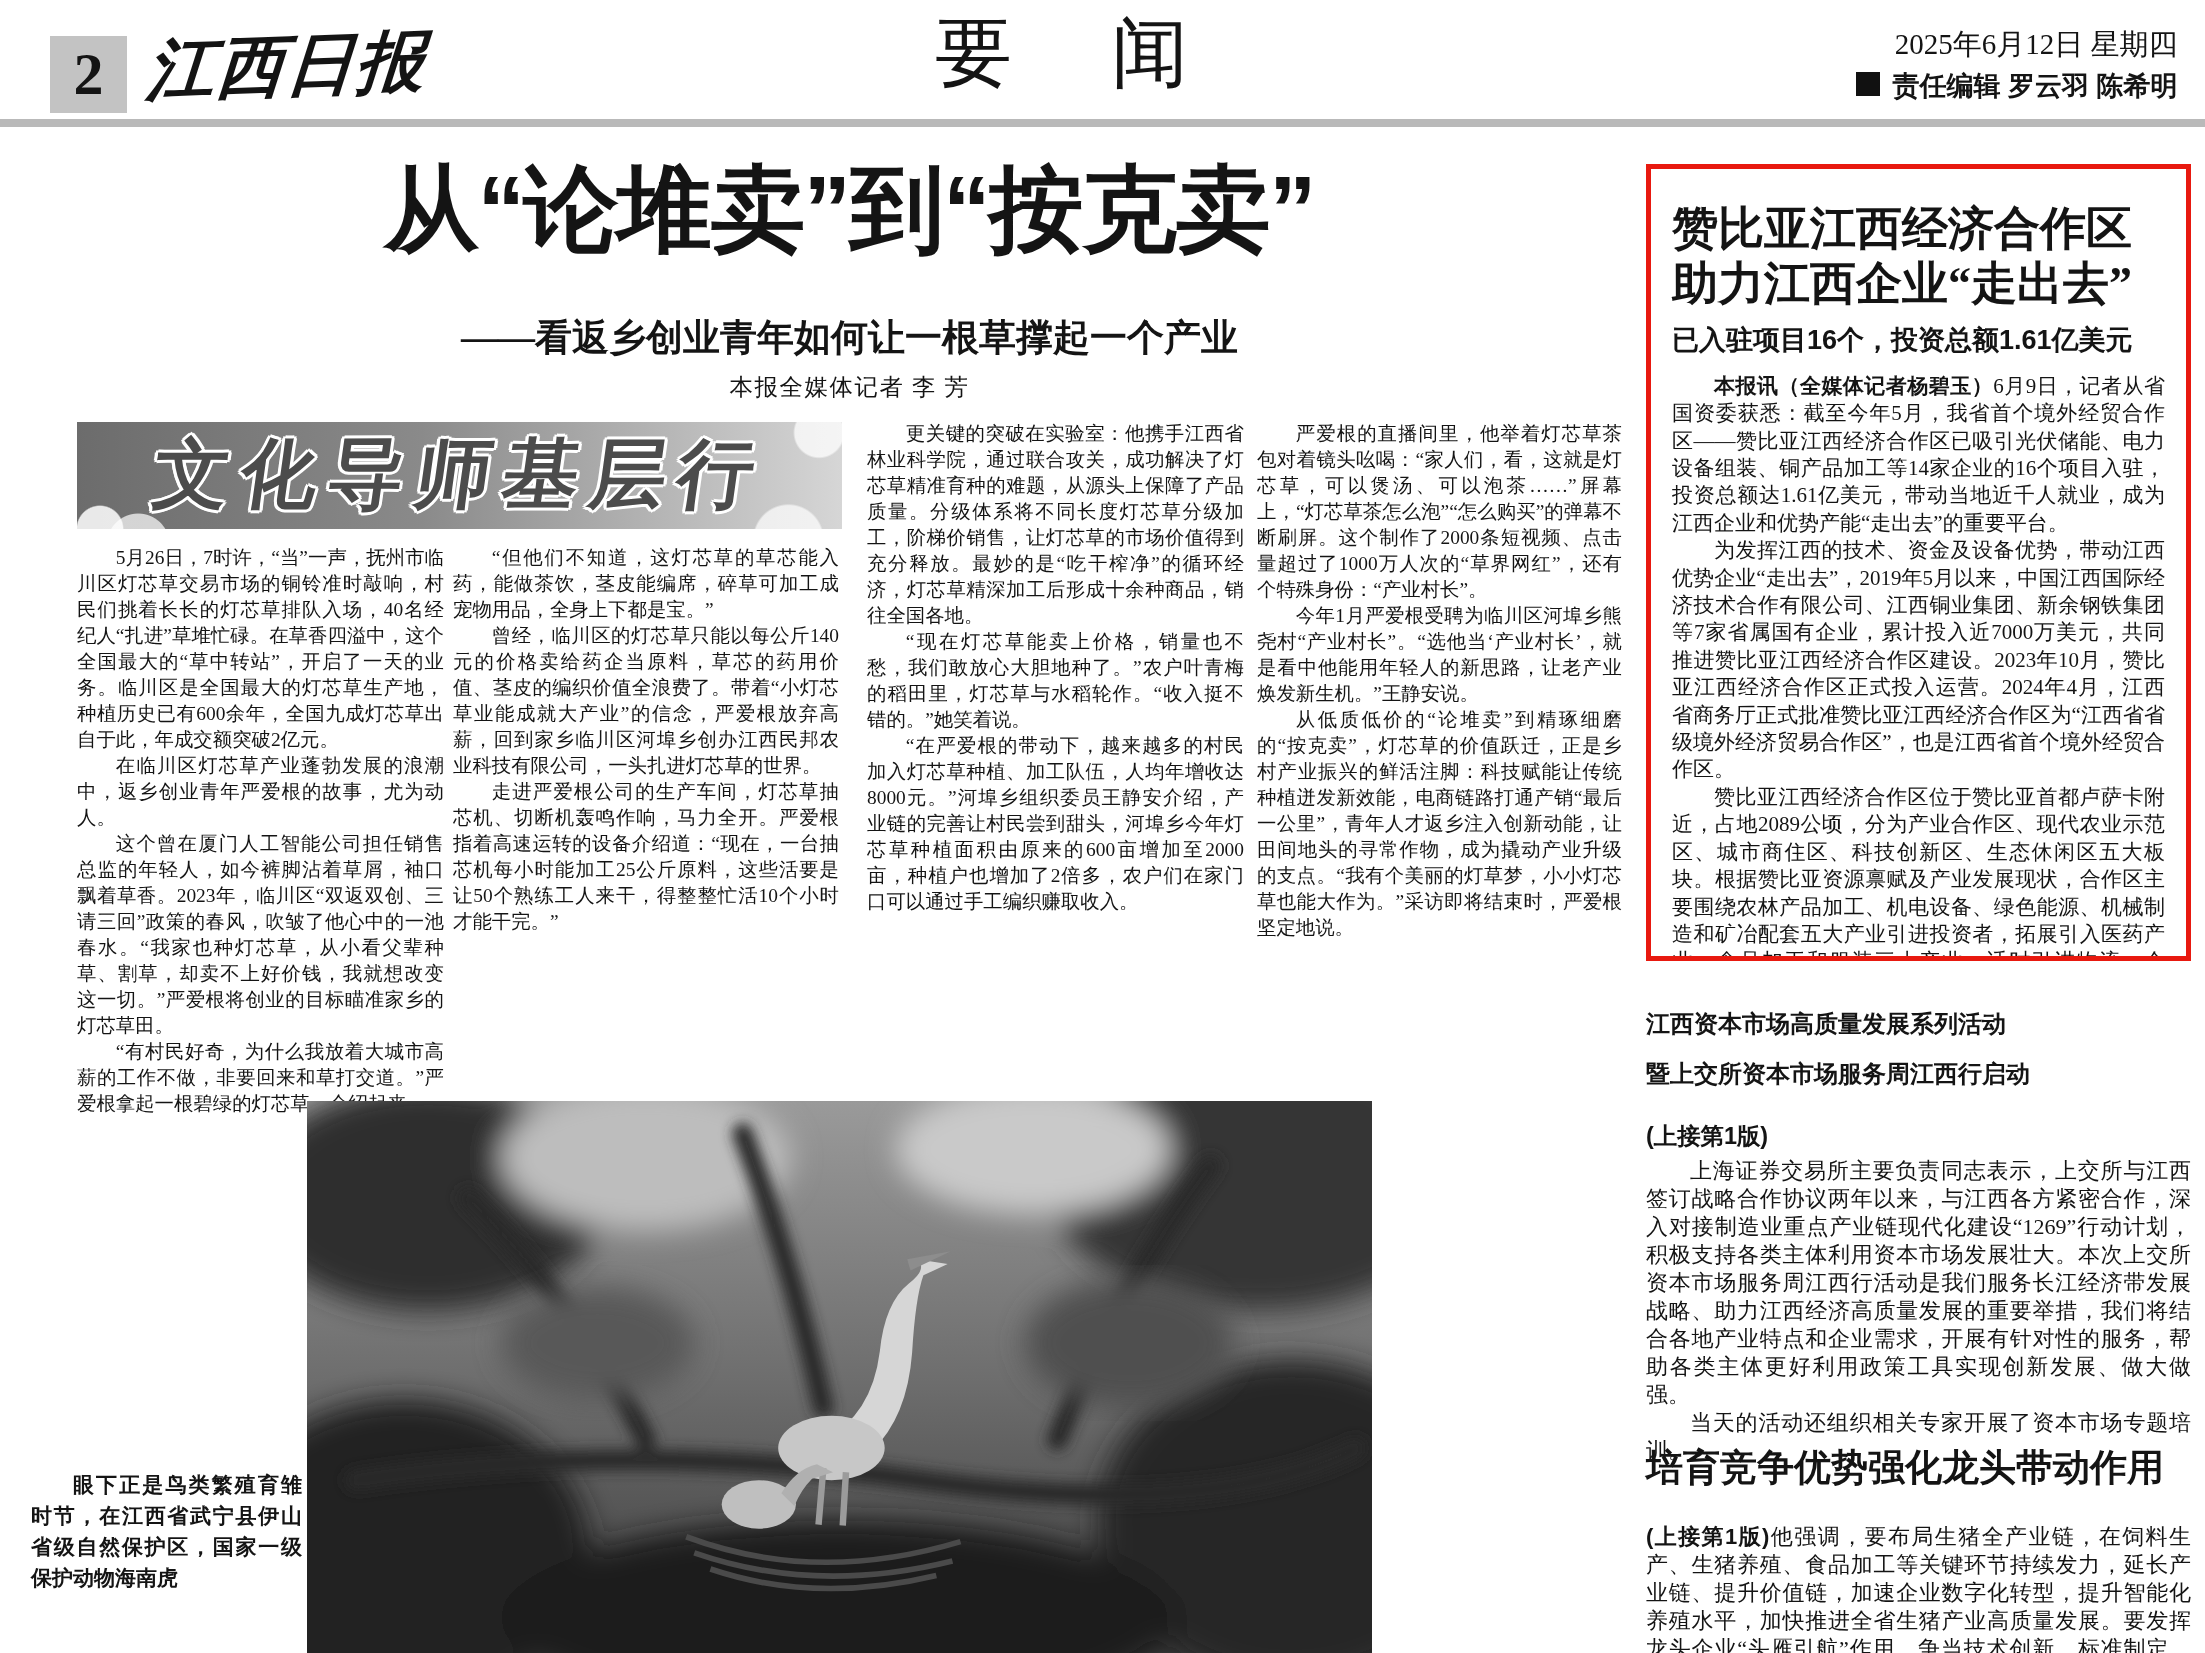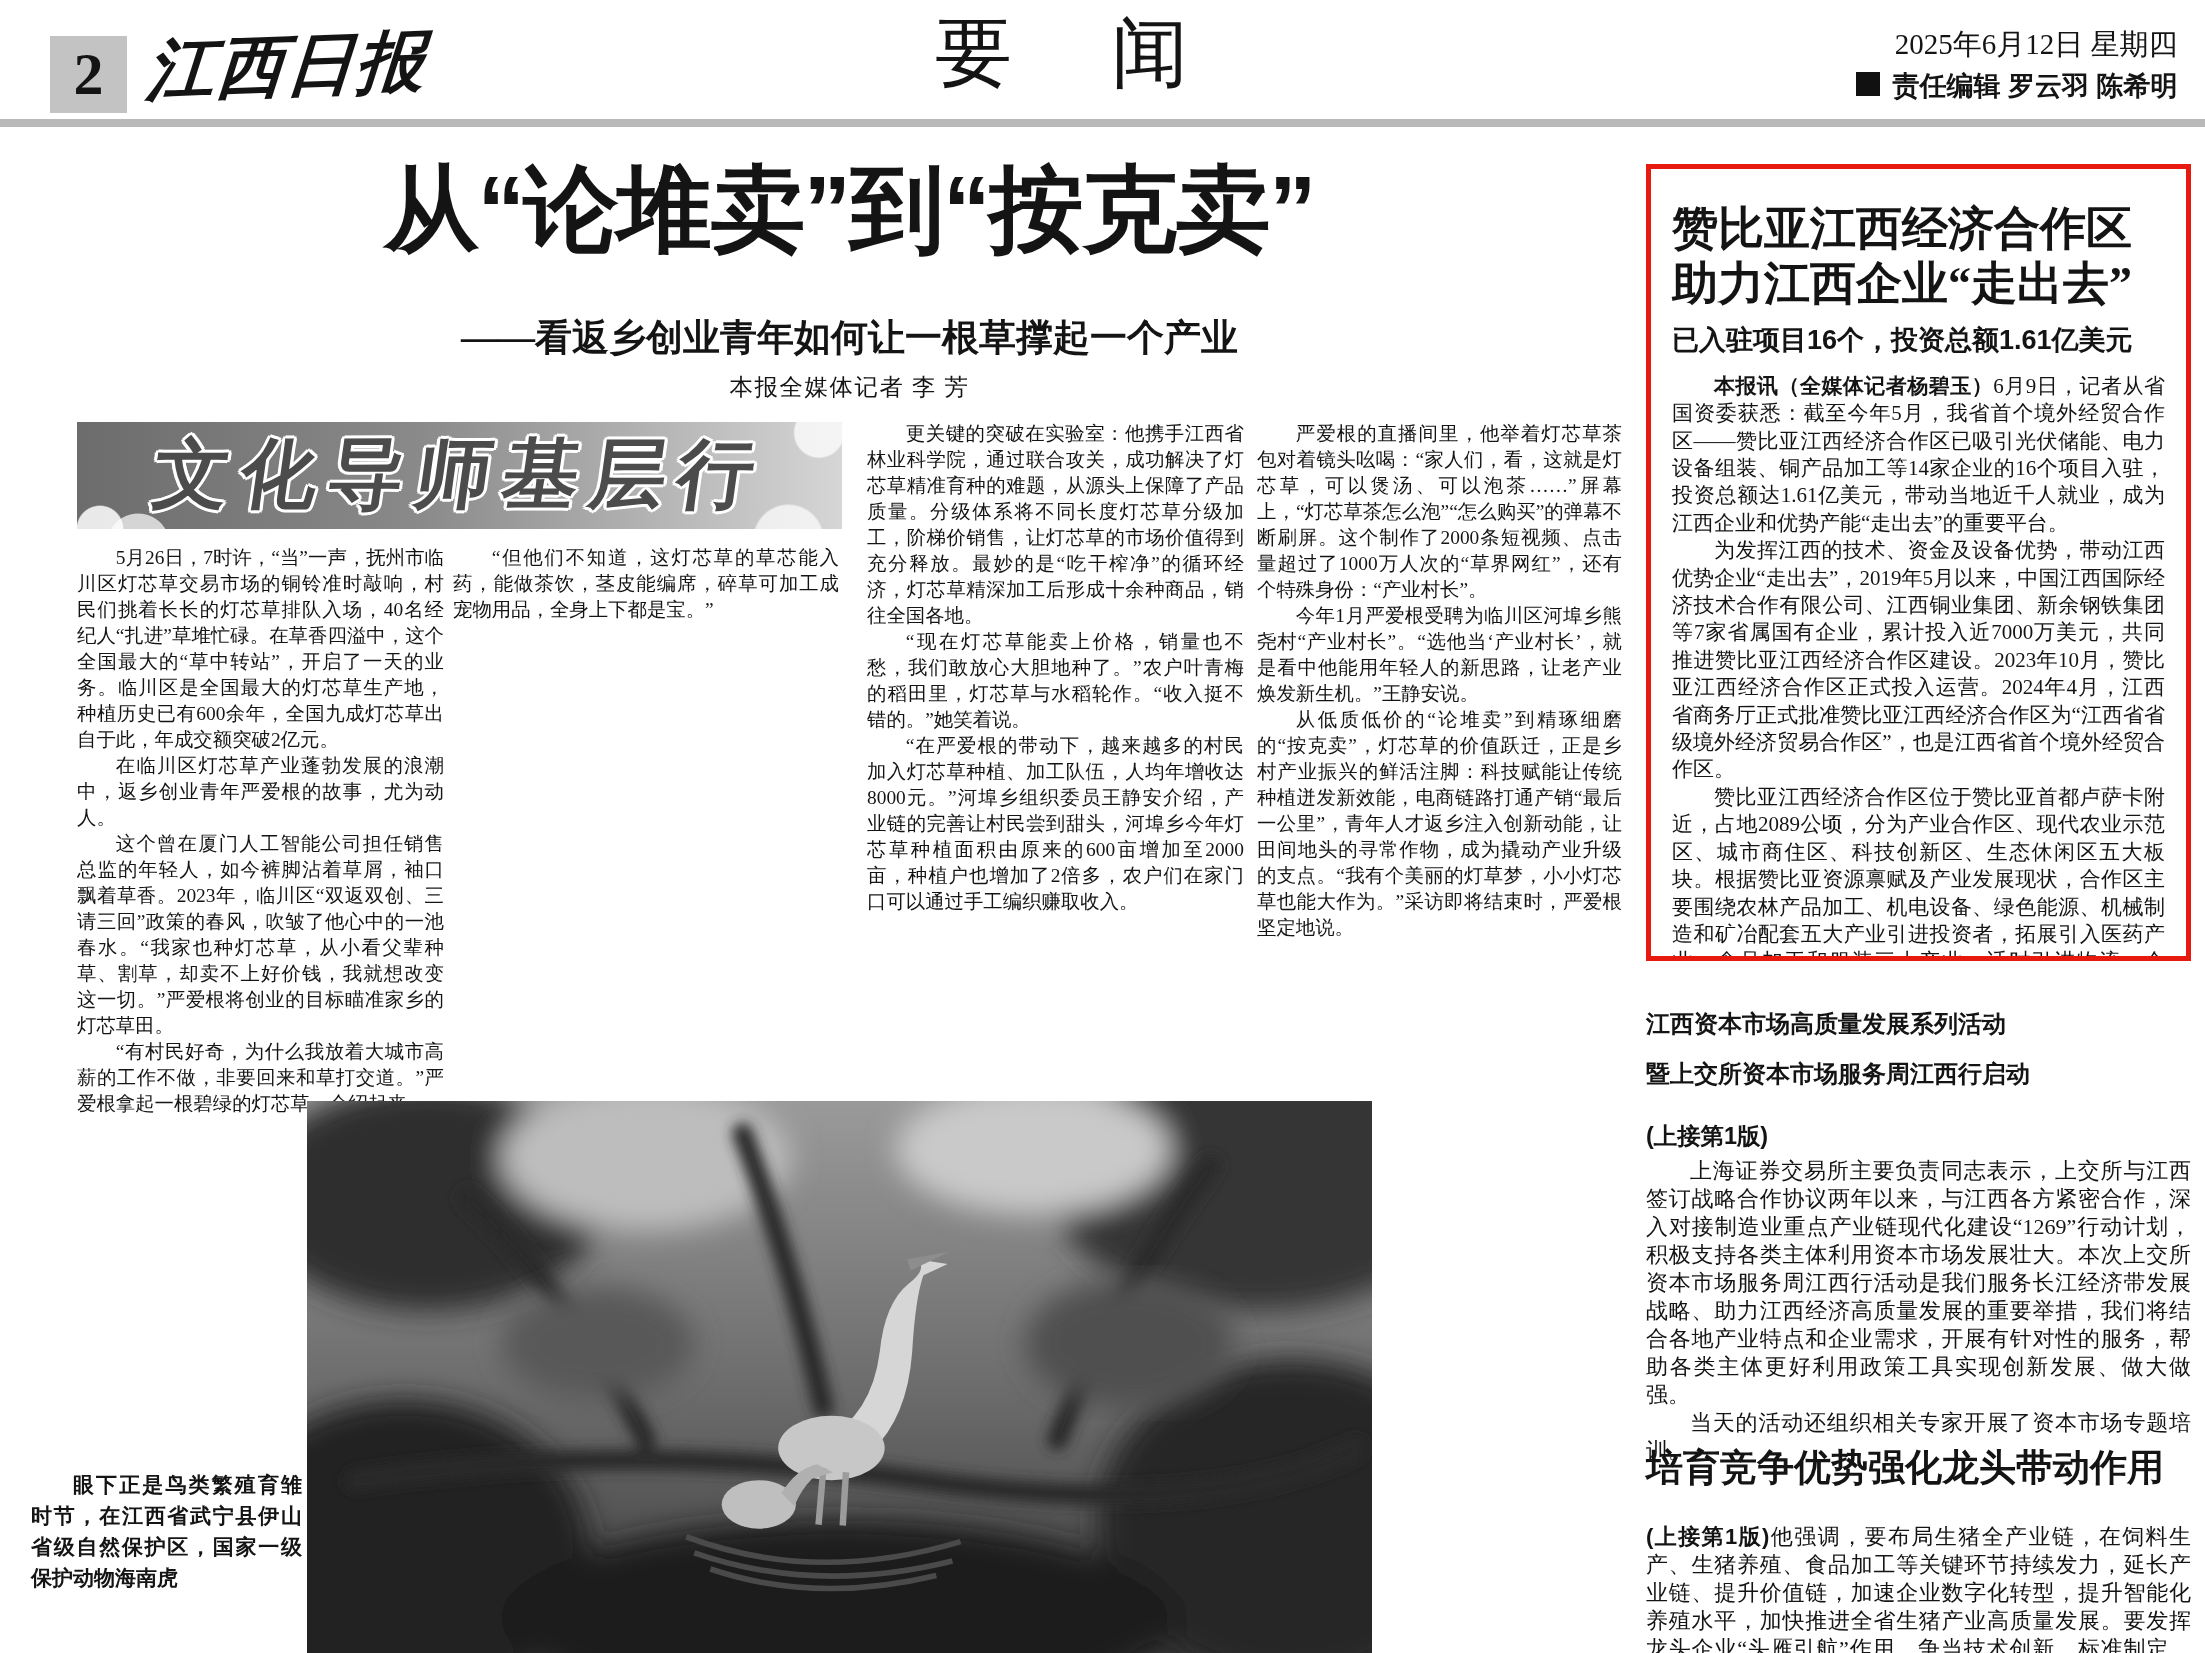--- a/index.html
+++ b/index.html
@@ -142,20 +142,22 @@
 </div>
 
 <div class="col col1">
     <p>5月26日，7时许，“当”一声，抚州市临川区灯芯草交易市场的铜铃准时敲响，村民们挑着长长的灯芯草排队入场，40名经纪人“扎进”草堆忙碌。在草香四溢中，这个全国最大的“草中转站”，开启了一天的业务。临川区是全国最大的灯芯草生产地，种植历史已有600余年，全国九成灯芯草出自于此，年成交额突破2亿元。</p>
     <p>在临川区灯芯草产业蓬勃发展的浪潮中，返乡创业青年严爱根的故事，尤为动人。</p>
     <p>这个曾在厦门人工智能公司担任销售总监的年轻人，如今裤脚沾着草屑，袖口飘着草香。2023年，临川区“双返双创、三请三回”政策的春风，吹皱了他心中的一池春水。“我家也种灯芯草，从小看父辈种草、割草，却卖不上好价钱，我就想改变这一切。”严爱根将创业的目标瞄准家乡的灯芯草田。</p>
     <p>“有村民好奇，为什么我放着大城市高薪的工作不做，非要回来和草打交道。”严爱根拿起一根碧绿的灯芯草，介绍起来。</p>
   </div>
 <div class="col col2">
     <p>“但他们不知道，这灯芯草的草芯能入药，能做茶饮，茎皮能编席，碎草可加工成宠物用品，全身上下都是宝。”</p>
+    <p>曾经，临川区的灯芯草只能以每公斤140元的价格卖给药企当原料，草芯的药用价值、茎皮的编织价值全浪费了。带着“小灯芯草业能成就大产业”的信念，严爱根放弃高薪，回到家乡临川区河埠乡创办江西民邦农业科技有限公司，一头扎进灯芯草的世界。</p>
+    <p>走进严爱根公司的生产车间，灯芯草抽芯机、切断机轰鸣作响，马力全开。严爱根指着高速运转的设备介绍道：“现在，一台抽芯机每小时能加工25公斤原料，这些活要是让50个熟练工人来干，得整整忙活10个小时才能干完。”</p>
   </div>
 <div class="col col3">
     <p>更关键的突破在实验室：他携手江西省林业科学院，通过联合攻关，成功解决了灯芯草精准育种的难题，从源头上保障了产品质量。分级体系将不同长度灯芯草分级加工，阶梯价销售，让灯芯草的市场价值得到充分释放。最妙的是“吃干榨净”的循环经济，灯芯草精深加工后形成十余种商品，销往全国各地。</p>
     <p>“现在灯芯草能卖上价格，销量也不愁，我们敢放心大胆地种了。”农户叶青梅的稻田里，灯芯草与水稻轮作。“收入挺不错的。”她笑着说。</p>
     <p>“在严爱根的带动下，越来越多的村民加入灯芯草种植、加工队伍，人均年增收达8000元。”河埠乡组织委员王静安介绍，产业链的完善让村民尝到甜头，河埠乡今年灯芯草种植面积由原来的600亩增加至2000亩，种植户也增加了2倍多，农户们在家门口可以通过手工编织赚取收入。</p>
   </div>
 <div class="col col4">
     <p>严爱根的直播间里，他举着灯芯草茶包对着镜头吆喝：“家人们，看，这就是灯芯草，可以煲汤、可以泡茶……”屏幕上，“灯芯草茶怎么泡”“怎么购买”的弹幕不断刷屏。这个制作了2000条短视频、点击量超过了1000万人次的“草界网红”，还有个特殊身份：“产业村长”。</p>
     <p>今年1月严爱根受聘为临川区河埠乡熊尧村“产业村长”。“选他当‘产业村长’，就是看中他能用年轻人的新思路，让老产业焕发新生机。”王静安说。</p>
     <p>从低质低价的“论堆卖”到精琢细磨的“按克卖”，灯芯草的价值跃迁，正是乡村产业振兴的鲜活注脚：科技赋能让传统种植迸发新效能，电商链路打通产销“最后一公里”，青年人才返乡注入创新动能，让田间地头的寻常作物，成为撬动产业升级的支点。“我有个美丽的灯草梦，小小灯芯草也能大作为。”采访即将结束时，严爱根坚定地说。</p>

